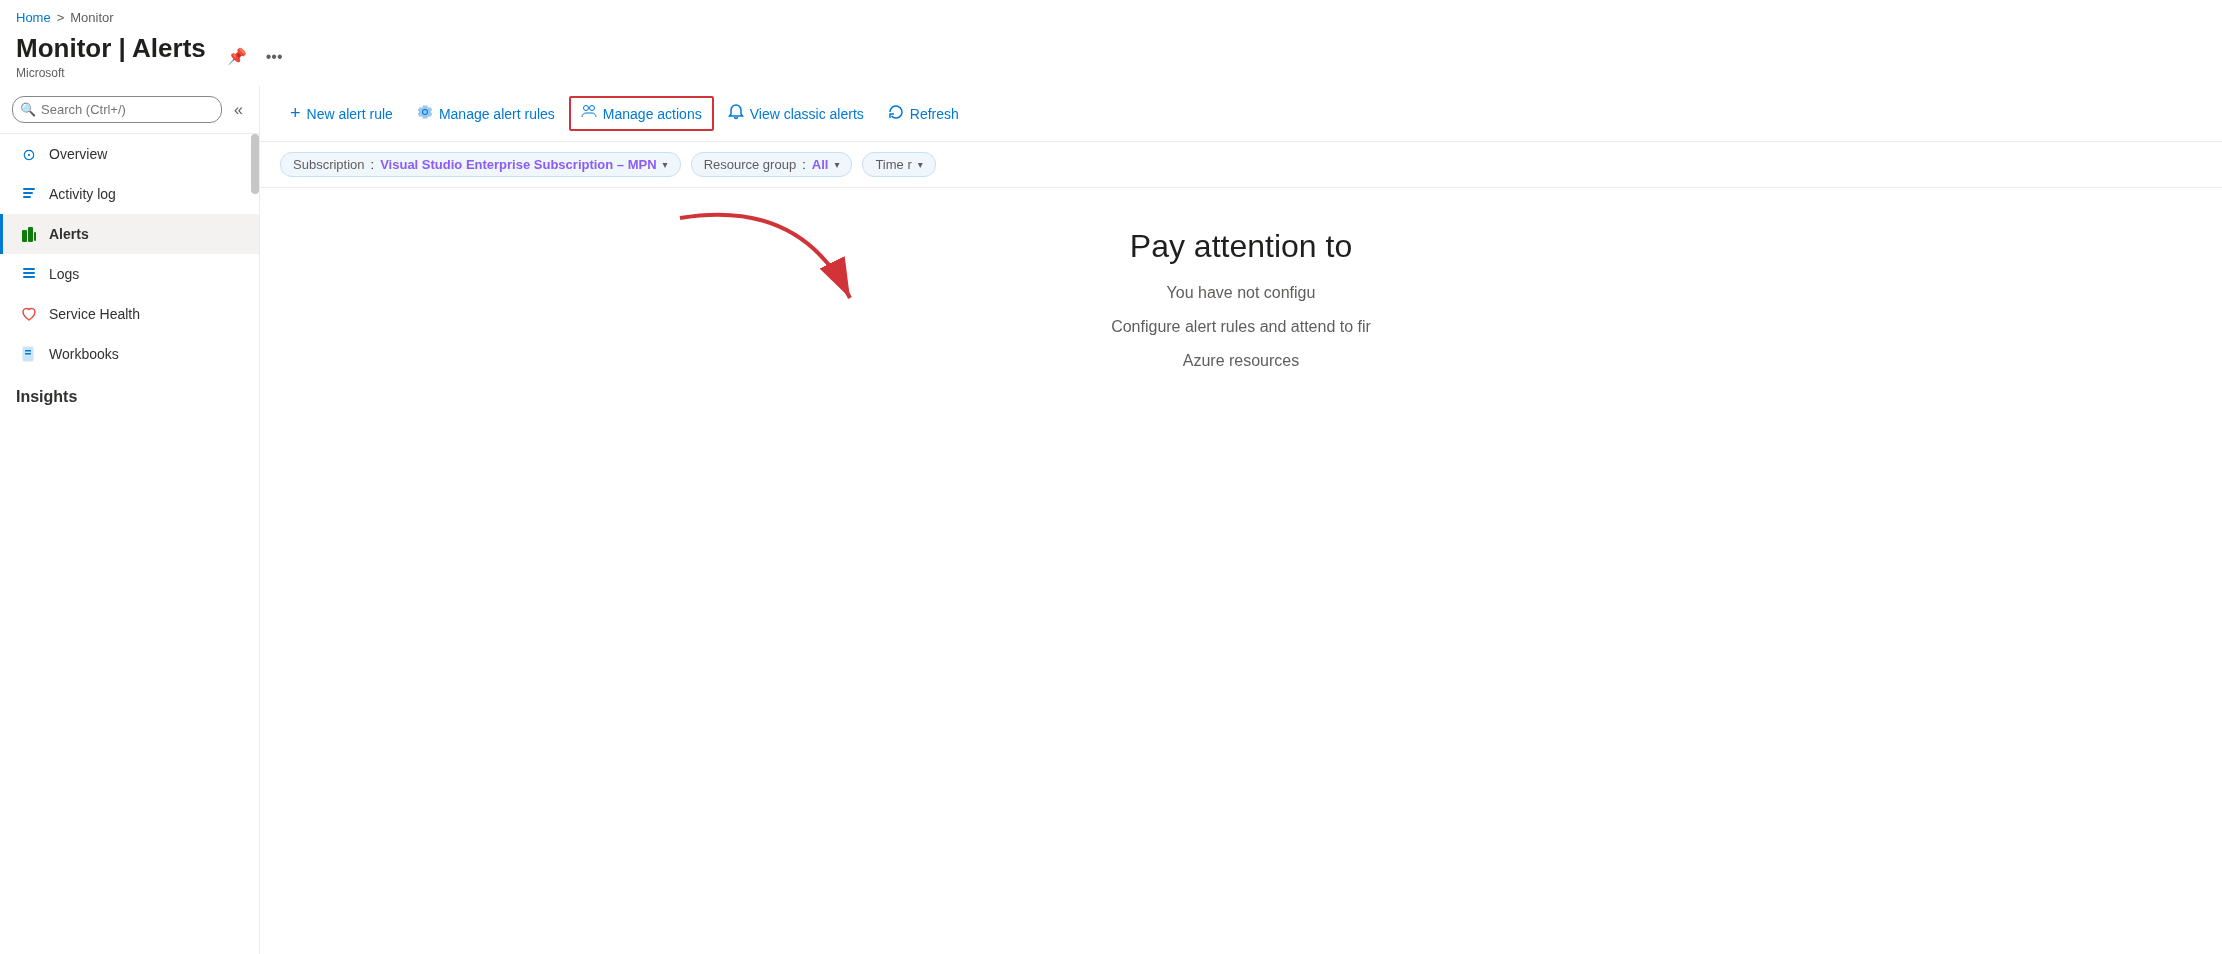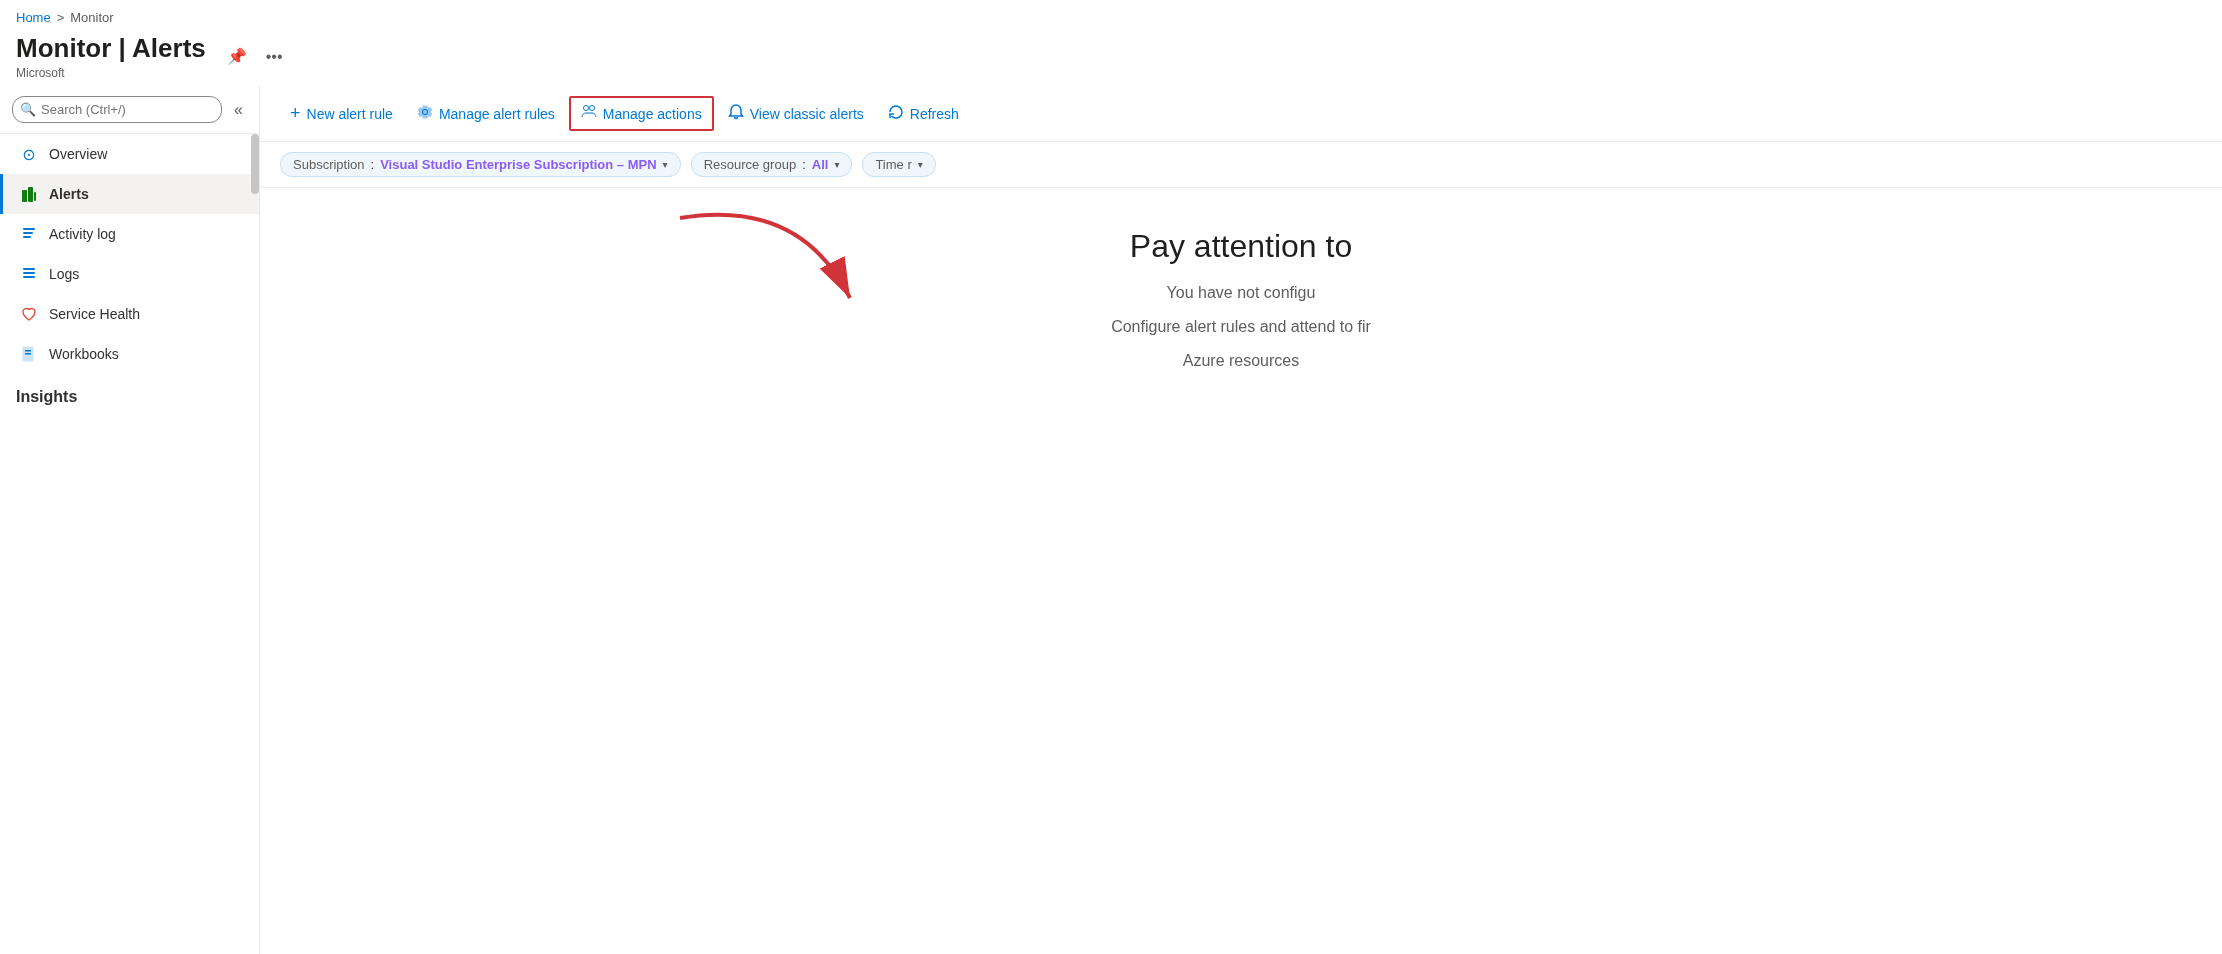--- a/index.html
+++ b/index.html
@@ -267,39 +267,39 @@
       <button class="collapse-btn">«</button>
     </div>
 
     <div class="sidebar-scroll-area">
       <div class="sidebar-scrollbar"></div>
 
       <a class="nav-item">
         <span class="nav-icon icon-overview">⊙</span>
         <span>Overview</span>
       </a>
+      <a class="nav-item">
+        <span class="nav-icon icon-activitylog">
+          <svg width="16" height="16" viewBox="0 0 16 16" fill="#0078d4">
+              <rect x="2" y="2" width="12" height="2" rx="1"></rect>
+              <rect x="2" y="6" width="10" height="2" rx="1"></rect>
+              <rect x="2" y="10" width="8" height="2" rx="1"></rect>
+            </svg>
+        </span>
+        <span>Activity log</span>
+      </a>
       <a class="nav-item active">
         <span class="nav-icon">
           <svg width="16" height="16" viewBox="0 0 16 16" fill="#107c10">
               <rect x="1" y="4" width="5" height="12" rx="1"></rect>
               <rect x="7" y="1" width="5" height="15" rx="1"></rect>
               <rect x="13" y="6" width="2" height="9" rx="1"></rect>
             </svg>
         </span>
         <span>Alerts</span>
-      </a>
-      <a class="nav-item">
-        <span class="nav-icon icon-activitylog">
-          <svg width="16" height="16" viewBox="0 0 16 16" fill="#0078d4">
-              <rect x="2" y="2" width="12" height="2" rx="1"></rect>
-              <rect x="2" y="6" width="10" height="2" rx="1"></rect>
-              <rect x="2" y="10" width="8" height="2" rx="1"></rect>
-            </svg>
-        </span>
-        <span>Activity log</span>
       </a>
       <a class="nav-item">
         <span class="nav-icon icon-logs">
           <svg width="16" height="16" viewBox="0 0 16 16" fill="#0078d4">
               <rect x="2" y="2" width="12" height="2" rx="1"></rect>
               <rect x="2" y="6" width="12" height="2" rx="1"></rect>
               <rect x="2" y="10" width="12" height="2" rx="1"></rect>
             </svg>
         </span>
         <span>Logs</span>

